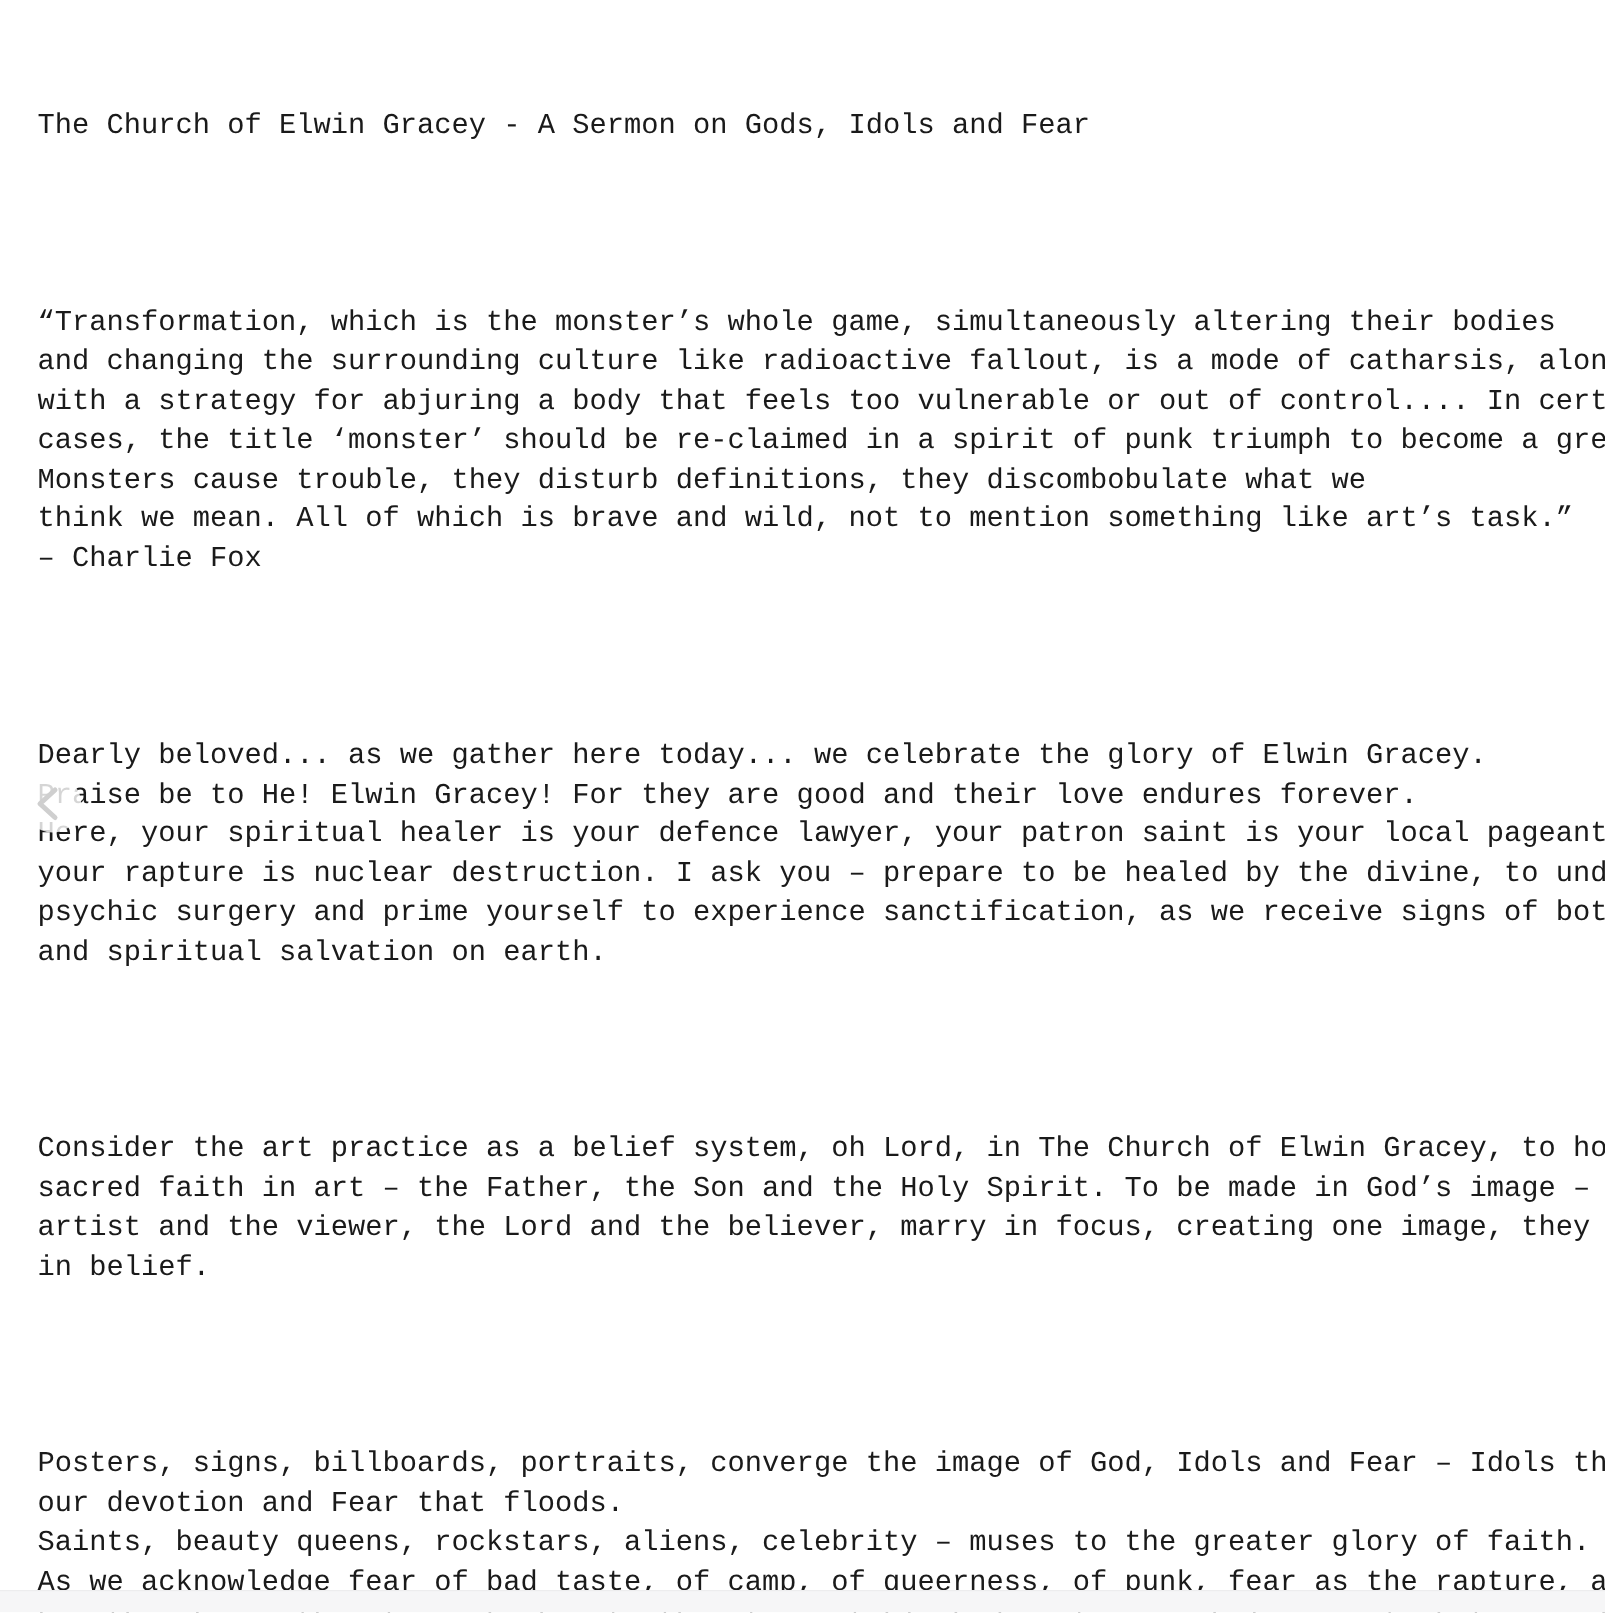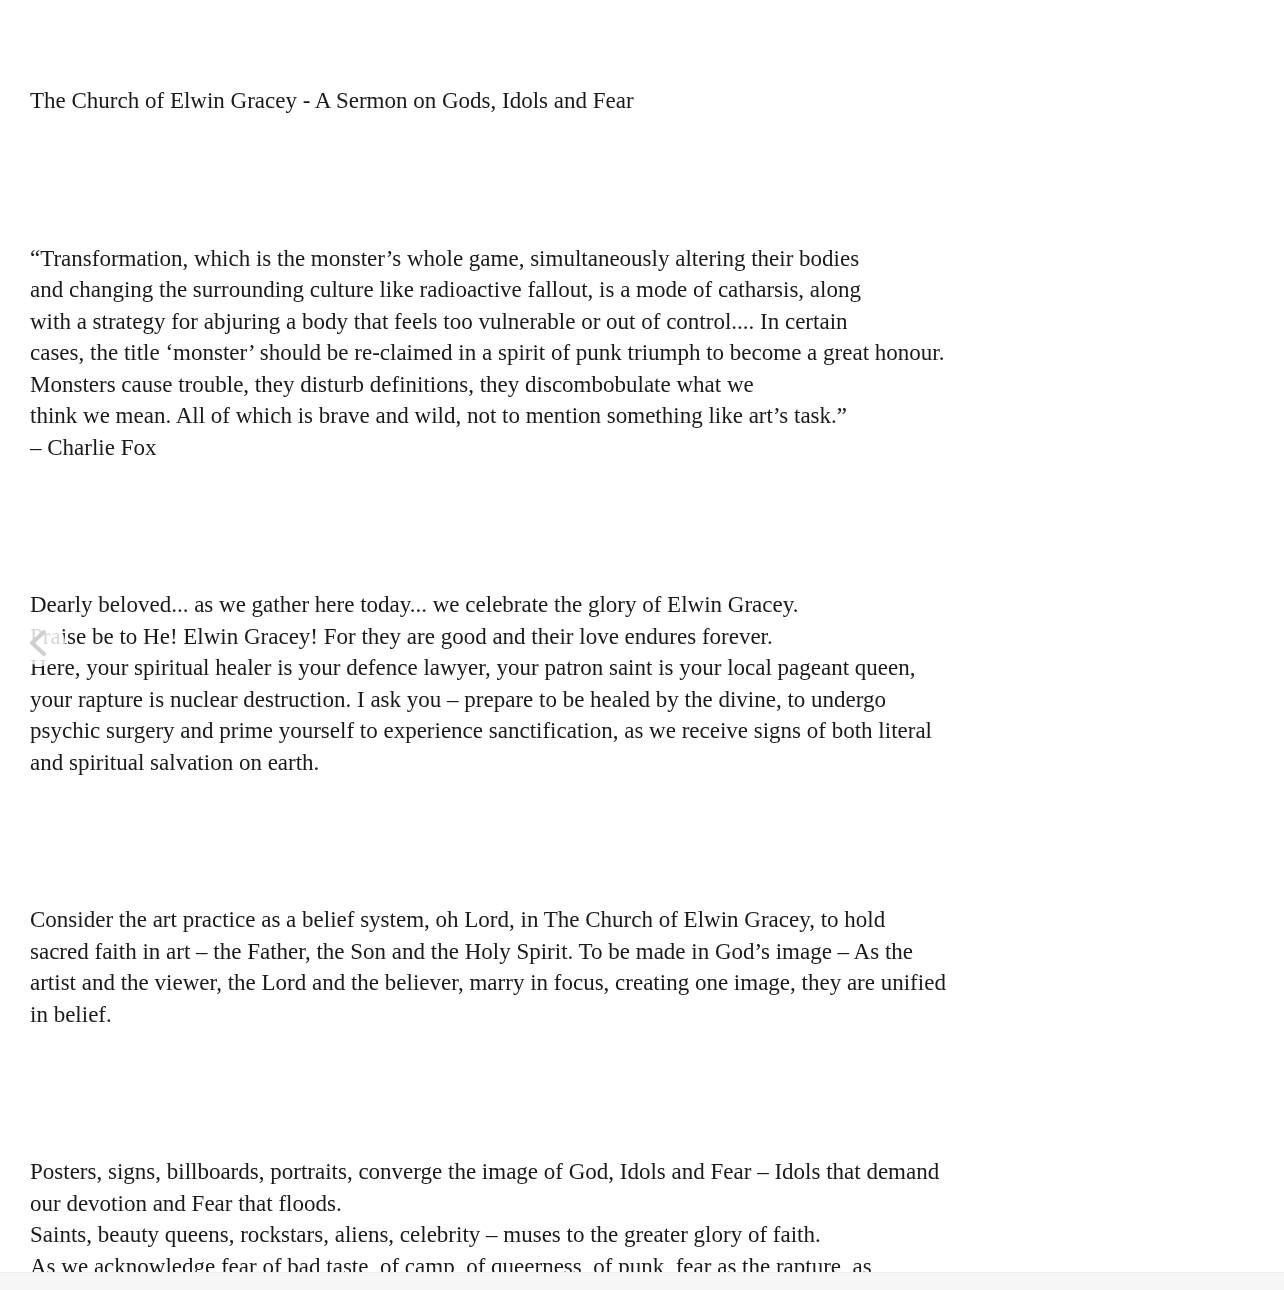--- a/index.html
+++ b/index.html
@@ -6,21 +6,21 @@
     margin: 0;
     padding: 0;
     background: #ffffff;
   }
   .page {
     position: relative;
     width: 1284px;
     height: 1290px;
     background: #ffffff;
     overflow: hidden;
-    font-family: Liberation Serif, serif;
+    font-family: Liberation Mono, monospace;
     color: #1a1a1a;
   }
   .text-block {
     position: absolute;
     left: 30px;
     top: 22px;
     right: 0;
     font-size: 23px;
     line-height: 31.5px;
     white-space: pre;

